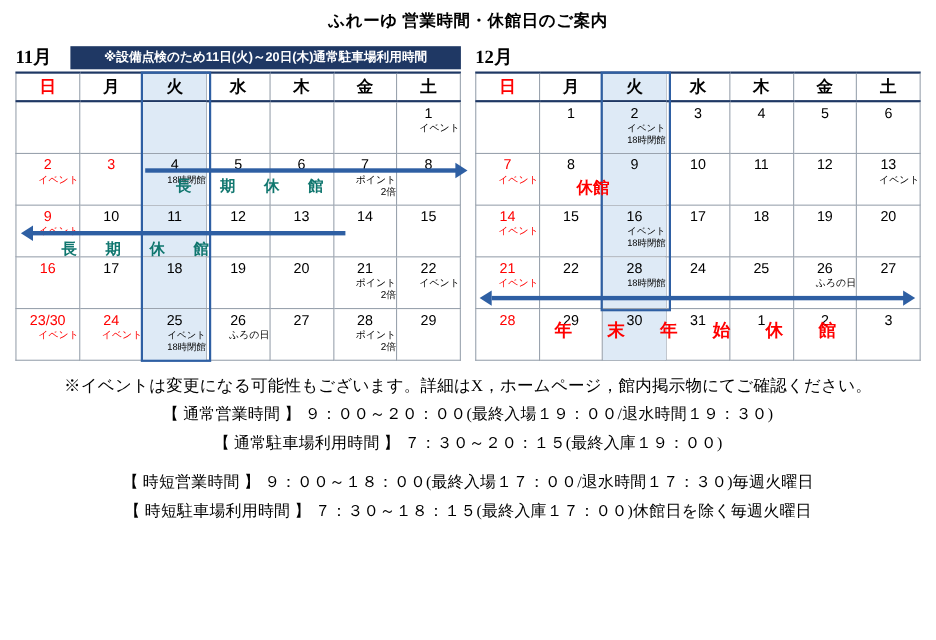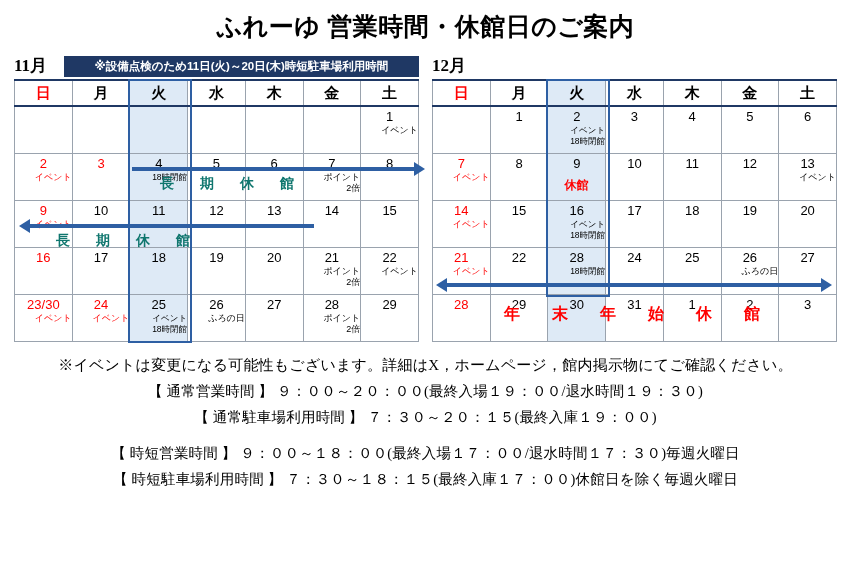--- a/index.html
+++ b/index.html
@@ -7,21 +7,21 @@
     width:851px;height:582px;
     background:#ffffff;
     font-family:"Liberation Sans","DejaVu Sans",sans-serif;
     color:#000;
     position:relative;
     overflow:hidden;
   }
   .page-title{
     text-align:center;
     font-weight:bold;
-    font-size:25px;
+    font-size:15px;
     letter-spacing:0.5px;
     padding-top:10px;
     font-family:"Liberation Serif","DejaVu Serif",serif;
   }
   .cal-wrap{
     display:flex;
     justify-content:space-between;
     padding:8px 14px 0 14px;
     box-sizing:border-box;
   }
@@ -90,23 +90,23 @@
     text-align:right;
     font-size:9px;
     line-height:11px;
     color:#000;
   }
   .sub.small{font-size:8.5px;}
   .red{color:#FF0000;}
   .tue-col{background:#DEEAF6;}
   .closed-big{
     color:#FF0000;
-    font-size:12px;
-    font-weight:bold;
-    text-align:center;
+    font-size:15px;
+    font-weight:bold;
+    text-align:left;
     line-height:20px;
     font-family:"Liberation Serif","DejaVu Serif",serif;
   }
   
   .bar{
     position:absolute;
     background:#2E5FA3;
     height:4px;
   }
   .bar-label{
@@ -152,21 +152,21 @@
 </head>
 <body>
 
 <div class="page-title">ふれーゆ 営業時間・休館日のご案内</div>
 
 <div class="cal-wrap">
 
   <div class="cal">
     <div class="cal-head">
       <div class="month-label">11月</div>
-      <div class="notice nov">※設備点検のため11日(火)～20日(木)時短駐車場利用時間</div>
+      <div class="notice nov">※設備点検のため11日(火)～20日(木)通常駐車場利用時間</div>
     </div>
     <div class="cal-body">
       <table class="cal-table">
         <tbody>
             <tr>
           <td class="dow sun">日</td>
           <td class="dow">月</td>
           <td class="dow tue-col">火</td>
           <td class="dow">水</td>
           <td class="dow">木</td>

